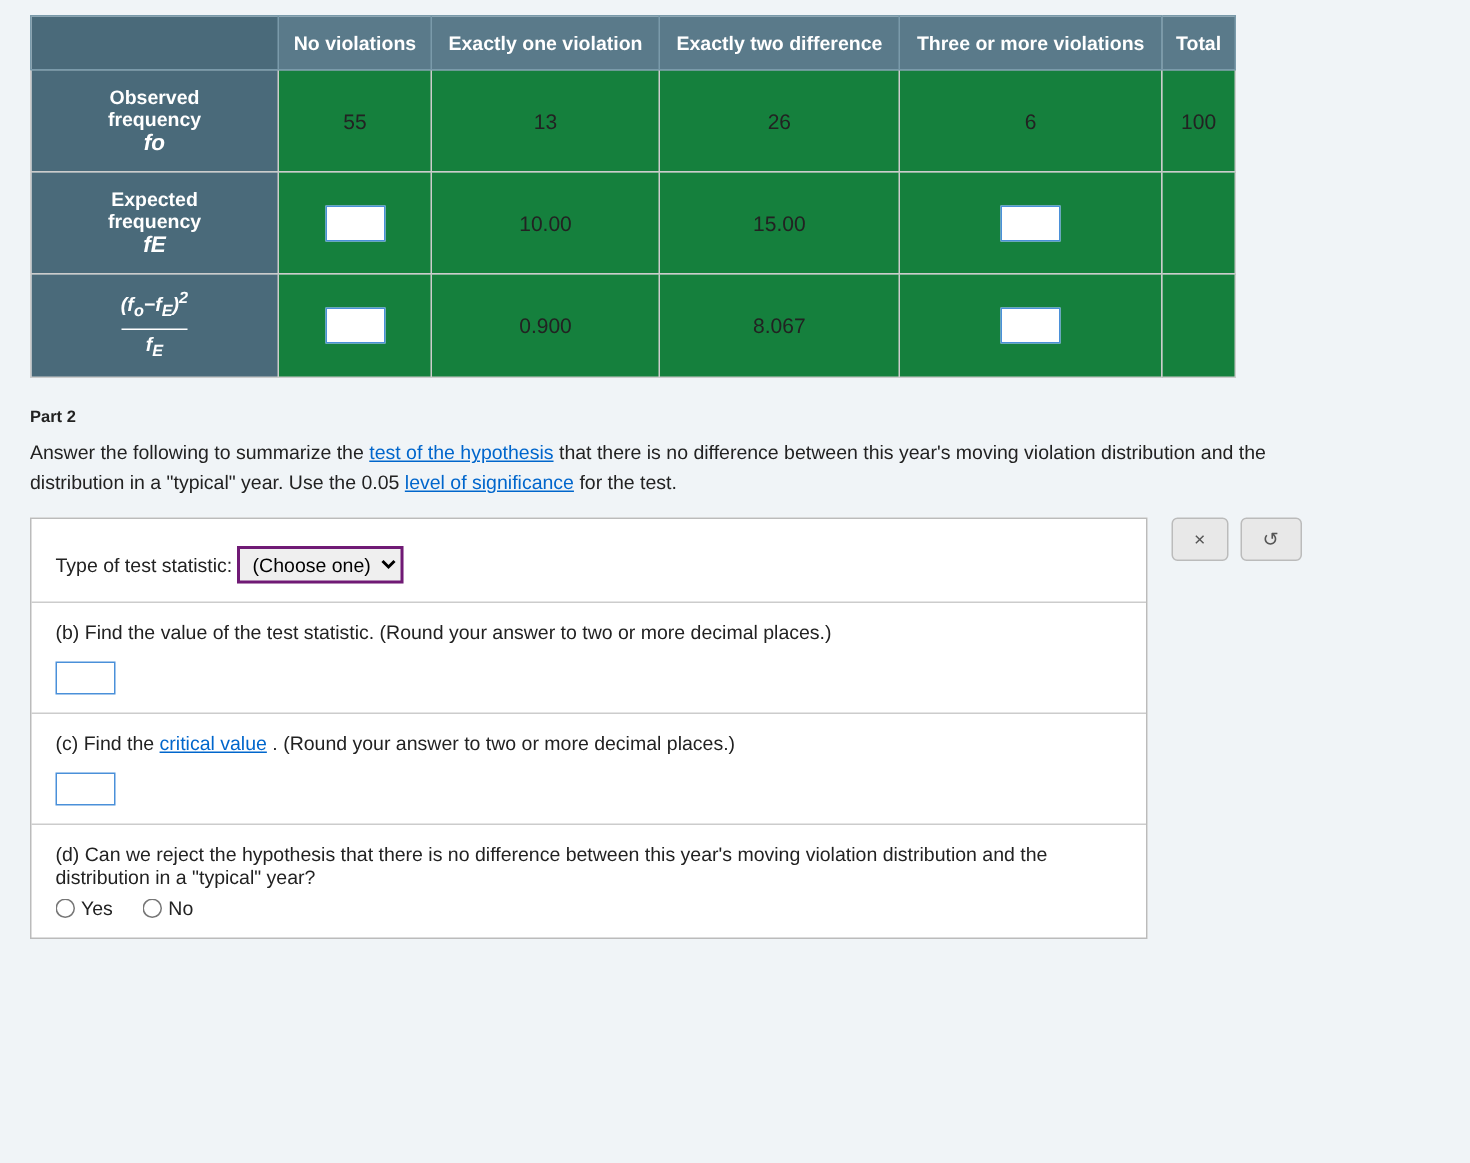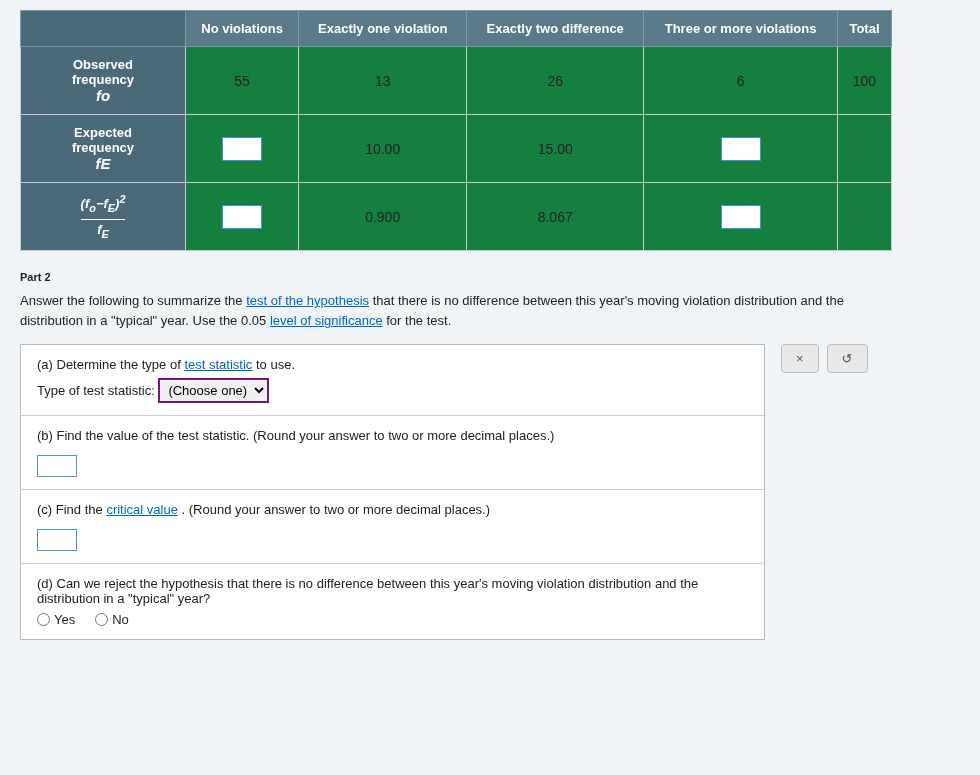--- a/index.html
+++ b/index.html
@@ -6,21 +6,21 @@
     body {
       font-family: Arial, sans-serif;
       font-size: 13px;
       background: #f0f4f7;
       padding: 10px 20px;
       color: #222;
     }
 
     
     .stats-table {
-      width: 872px;
+      width: 804px;
       border-collapse: collapse;
       margin-bottom: 20px;
     }
 
     .stats-table th {
       background-color: #5a7a8a;
       color: white;
       text-align: center;
       padding: 10px 8px;
       font-weight: bold;
@@ -259,25 +259,20 @@
       <span>that there is no difference between this year's moving violation distribution and the</span><br>
       <span>distribution in a "typical" year. Use the 0.05</span>
       <a href="#">level of significance</a>
       <span>for the test.</span>
     </div>
 
     <div class="layout-row">
       <div class="answer-box">
 
         <div class="answer-section">
-          <div>
-            <span>(a) Determine the type of</span>
-            <a href="#">test statistic</a>
-            <span>to use.</span>
-          </div>
           <div style="margin-top:6px;">
             <span>Type of test statistic:</span>
             <select>
               <option>(Choose one)</option>
               <option>Chi-square</option>
               <option>t</option>
               <option>z</option>
               <option>F</option>
             </select>
           </div>

